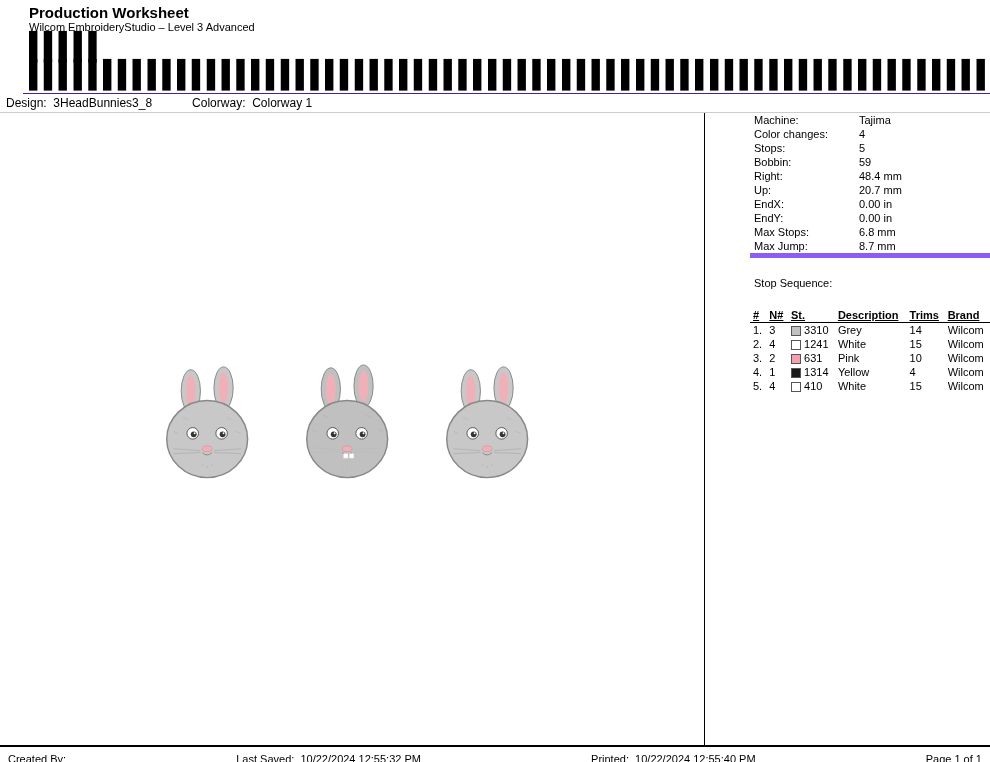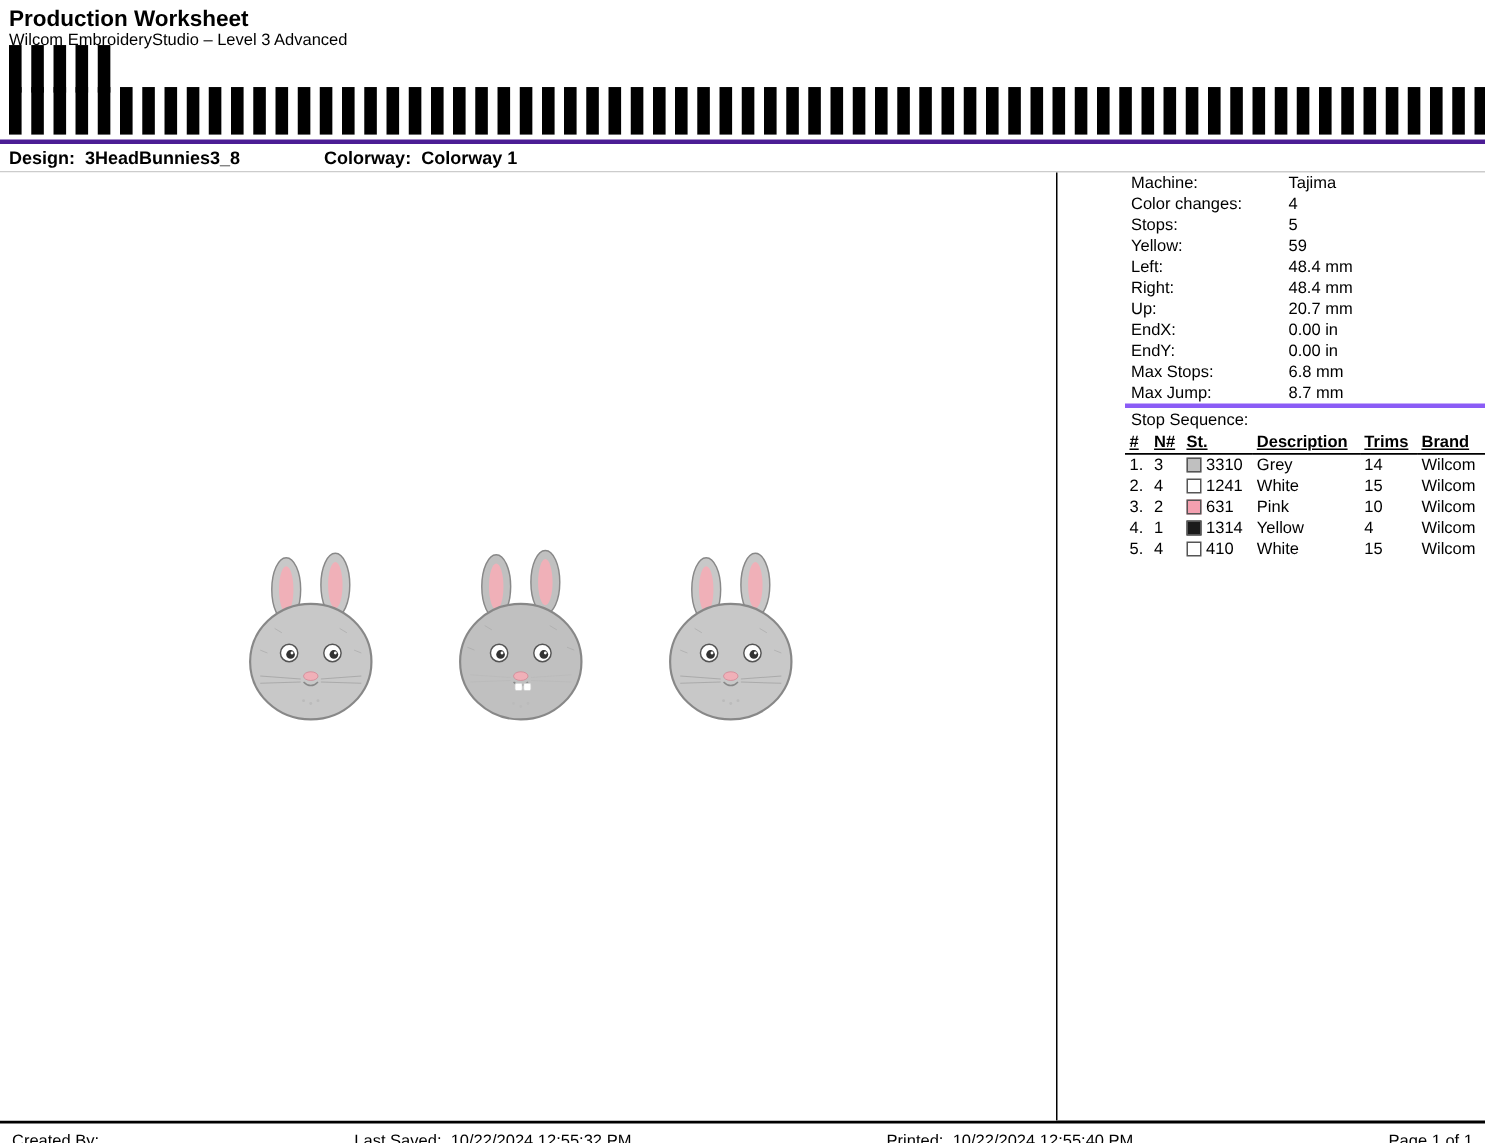--- a/index.html
+++ b/index.html
@@ -7,48 +7,48 @@
       width: 990px;
       height: 762px;
       font-family: Arial, sans-serif;
       font-size: 12px;
       background: #fff;
       overflow: hidden;
     }
 
     
     .header {
-      border-bottom: 3px solid #4c1d95;
+      border-bottom: 1px solid #4c1d95;
       padding: 4px 6px;
       display: flex;
       justify-content: space-between;
       align-items: flex-start;
+      margin-left: 23px;
     }
     .header-left h1 {
       font-size: 15px;
       font-weight: bold;
     }
     .header-left .subtitle {
       font-size: 11px;
     }
     .barcode {
       font-size: 28px;
       letter-spacing: -2px;
       line-height: 1;
       font-family: 'Courier New', monospace;
     }
 
     
     .design-info {
       display: flex;
-      gap: 56px;
+      gap: 40px;
       padding: 2px 6px;
       border-bottom: 1px solid #ccc;
       font-size: 12px;
-      font-weight: bold;
     }
 
     
     .main {
       display: flex;
       height: calc(762px - 105px - 24px);
       border-bottom: 1px solid #000;
     }
 
     
@@ -78,24 +78,24 @@
     }
     .specs-table td:first-child {
       width: 105px;
       white-space: nowrap;
     }
     .specs-table td:last-child {
       font-weight: normal;
     }
 
     .stop-sequence-title {
-      padding: 2px 4px;
+      padding: 19px 4px;
       font-size: 11px;
       font-weight: normal;
-      border-top: 3px solid #8b5cf6;
+      border-top: 5px solid #8b5cf6;
     }
 
     .stop-table {
       width: 100%;
       border-collapse: collapse;
       font-size: 11px;
     }
     .stop-table th {
       text-align: left;
       font-weight: bold;
@@ -275,26 +275,22 @@
       </tr>
       <tr>
         <td>Color changes:</td>
         <td>4</td>
       </tr>
       <tr>
         <td>Stops:</td>
         <td>5</td>
       </tr>
       <tr>
-        <td>Yellow:</td>
+        <td>Bobbin:</td>
         <td>59</td>
-      </tr>
-      <tr>
-        <td>Left:</td>
-        <td>48.4 mm</td>
       </tr>
       <tr>
         <td>Right:</td>
         <td>48.4 mm</td>
       </tr>
       <tr>
         <td>Up:</td>
         <td>20.7 mm</td>
       </tr>
       <tr>

